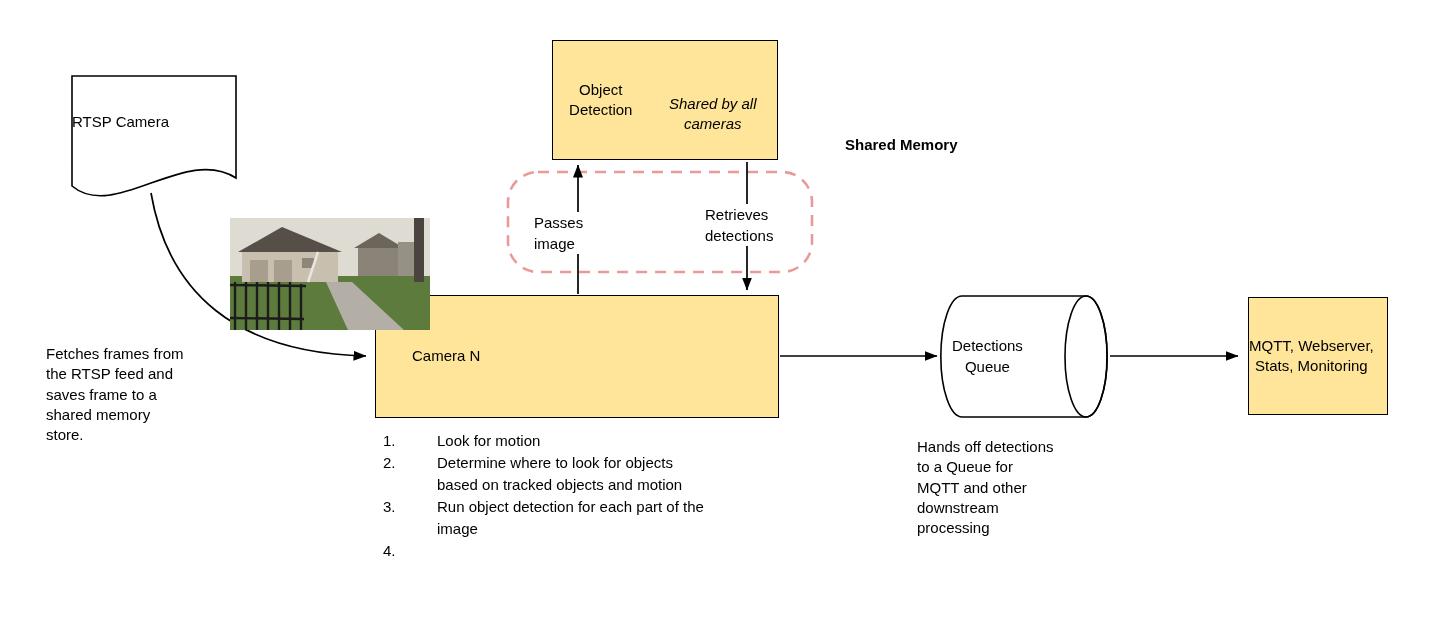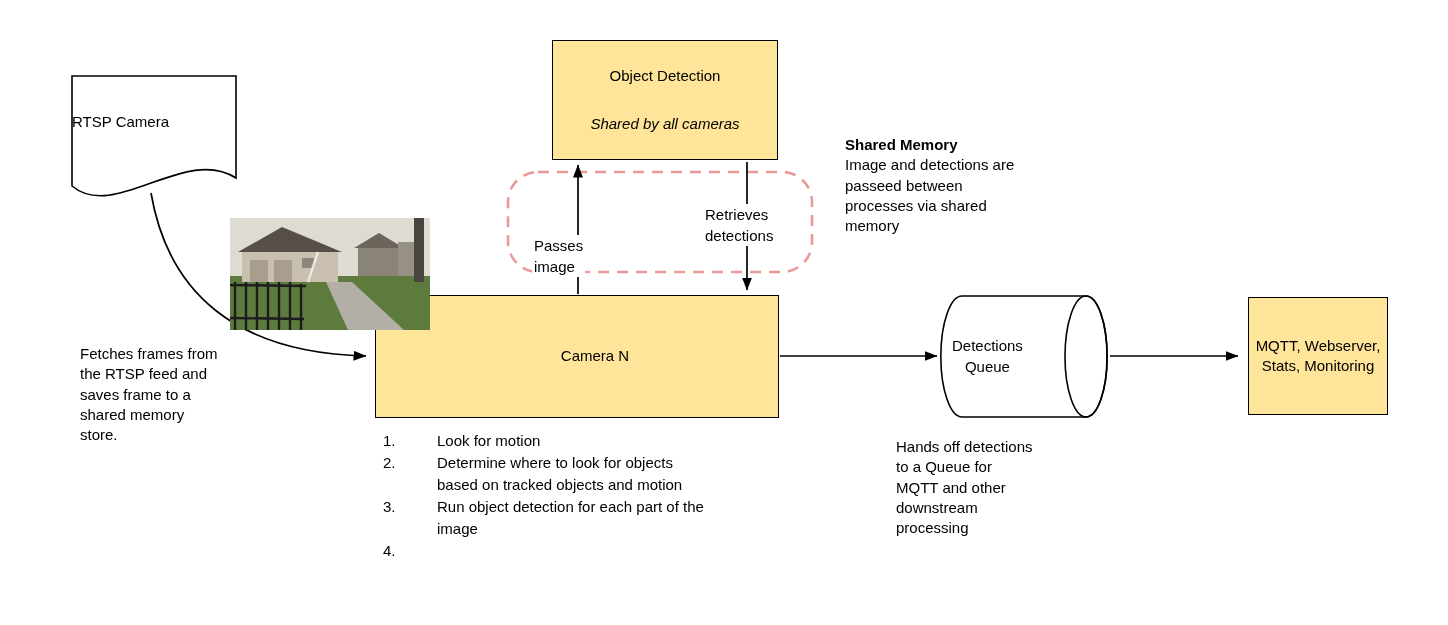--- a/index.html
+++ b/index.html
@@ -5,22 +5,22 @@
   * { margin: 0; padding: 0; box-sizing: border-box; }
   body { font-family: "Liberation Sans", sans-serif; background: #ffffff; color: #000; }
   .canvas { position: relative; width: 1448px; height: 625px; background: #ffffff; overflow: hidden; }
   .layer { position: absolute; left: 0; top: 0; }
   .pre { white-space: pre-line; }
 
   .node {
     position: absolute;
     background: #ffe599;
     border: 1.6px solid #000;
-    display: flex; flex-direction: column;
-    align-items: center; justify-content: center;
+    display: flex; flex-direction: row;
+    align-items: center; 
     text-align: center;
     font-size: 15px; line-height: 1.35;
   }
   .node-plain {
     position: absolute;
     display: flex; align-items: center; 
     text-align: center; font-size: 15px; line-height: 1.35;
   }
   .subtitle { font-style: italic; margin-top: 28px; }
 
@@ -115,40 +115,36 @@
   <div class="node-plain" style="left:952px; top:296px; width:120px; height:121px;">
     <span class="pre">Detections
 Queue</span>
   </div>
 
   <div class="node" style="left:1248px; top:297px; width:140px; height:118px;">
     <div class="pre">MQTT, Webserver,
 Stats, Monitoring</div>
   </div>
 
-  <div class="edge-label pre" style="left:532px; top:212px;margin-top:23px;">Passes
+  <div class="edge-label pre" style="left:532px; top:212px;">Passes
 image</div>
   <div class="edge-label pre" style="left:703px; top:204px;">Retrieves
 detections</div>
 
   <div class="note" style="left:845px; top:135px; width:215px;">
     <b>Shared Memory</b>
-    <div class="pre">Image and detections are
-passeed between
-processes via shared
-memory</div>
   </div>
 
-  <div class="note pre" style="left:46px; top:344px; width:190px;margin-left:34px;">Fetches frames from
+  <div class="note pre" style="left:46px; top:344px; width:190px;">Fetches frames from
 the RTSP feed and
 saves frame to a
 shared memory
 store.</div>
 
-  <div class="note pre" style="left:896px; top:437px; width:190px;">Hands off detections
+  <div class="note pre" style="left:917px; top:437px; width:190px;">Hands off detections
 to a Queue for
 MQTT and other
 downstream
 processing</div>
 
   <div class="steps">
     <div class="step-row">
       <span class="step-num">1.</span>
       <span class="step-text">Look for motion</span>
     </div>

